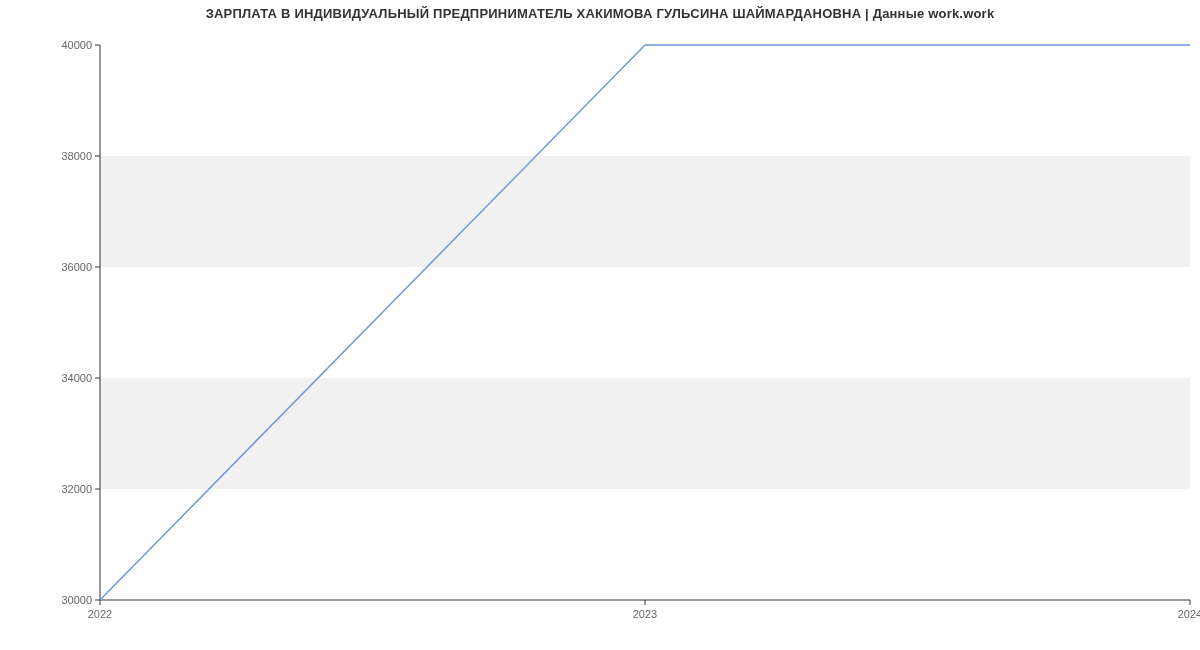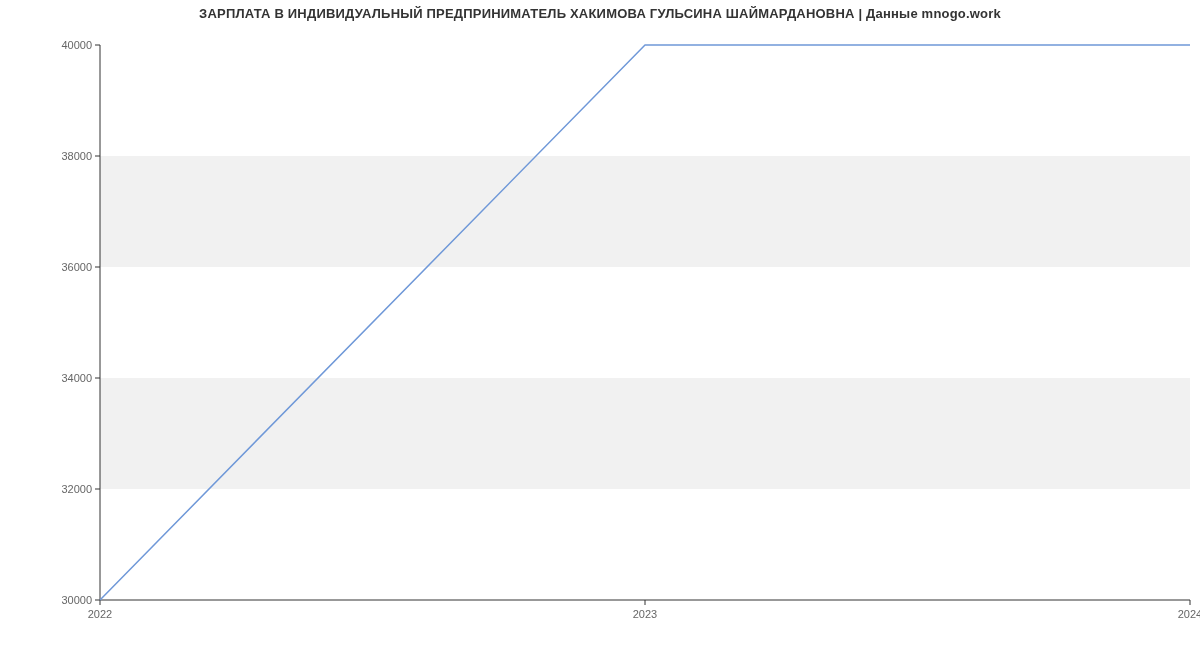--- a/index.html
+++ b/index.html
@@ -33,21 +33,21 @@
     fill: #666;
     font-family: "Segoe UI", "Helvetica Neue", Arial, sans-serif;
   }
   .x-tick-label { text-anchor: middle; }
   .y-tick-label { text-anchor: end; }
 </style>
 </head>
 <body>
 
 <div class="chart-wrap">
-  <div class="chart-title">ЗАРПЛАТА В ИНДИВИДУАЛЬНЫЙ ПРЕДПРИНИМАТЕЛЬ ХАКИМОВА ГУЛЬСИНА ШАЙМАРДАНОВНА | Данные mnogo.work</div>
+  <div class="chart-title">ЗАРПЛАТА В ИНДИВИДУАЛЬНЫЙ ПРЕДПРИНИМАТЕЛЬ ХАКИМОВА ГУЛЬСИНА ШАЙМАРДАНОВНА | Данные work.work</div>
   <svg id="chart-svg" width="1200" height="650">
       <rect x="100" y="378" width="1090" height="111" fill="#f1f1f1"></rect>
       <rect x="100" y="156" width="1090" height="111" fill="#f1f1f1"></rect>
       <line x1="100" y1="45" x2="100" y2="600" stroke="#333333" stroke-width="1"></line>
       <line x1="100" y1="600" x2="1190" y2="600" stroke="#333333" stroke-width="1"></line>
       <line x1="95" y1="600" x2="100" y2="600" stroke="#333333" stroke-width="1"></line>
       <text x="92" y="604" class="tick-label y-tick-label">30000</text>
       <line x1="95" y1="489" x2="100" y2="489" stroke="#333333" stroke-width="1"></line>
       <text x="92" y="493" class="tick-label y-tick-label">32000</text>
       <line x1="95" y1="378" x2="100" y2="378" stroke="#333333" stroke-width="1"></line>

